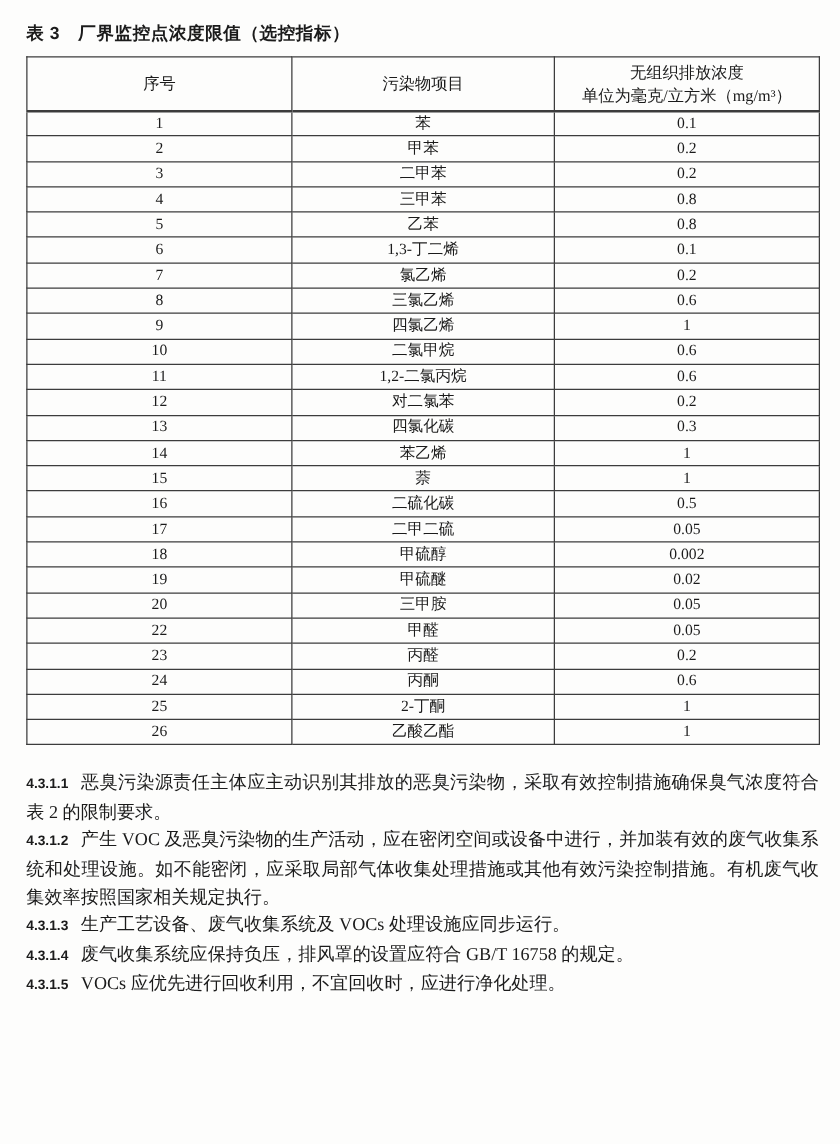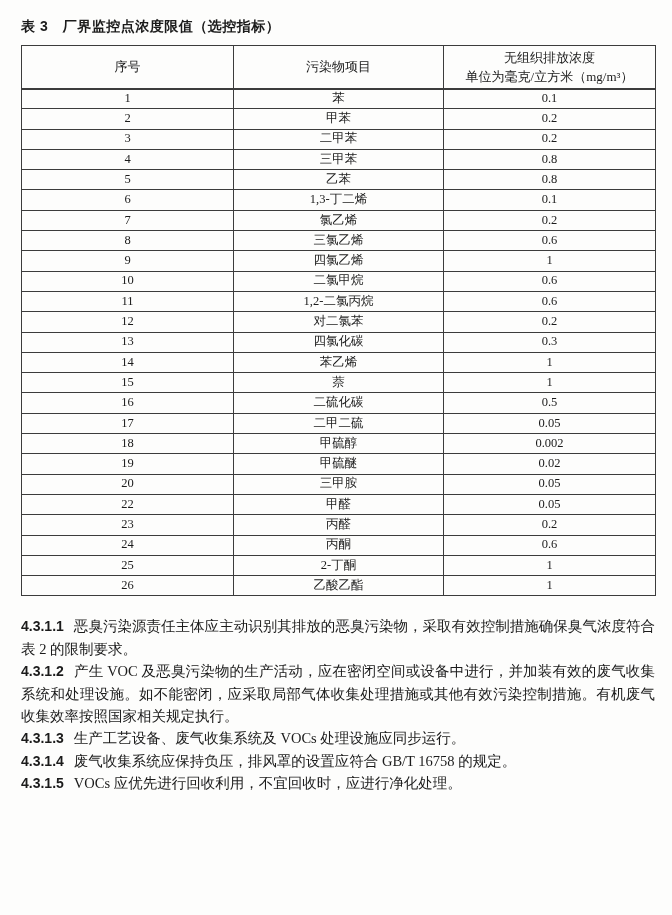--- a/index.html
+++ b/index.html
@@ -68,21 +68,21 @@
   .sec-h3 { margin-top: 17px; }
   .paras { margin-top: 12px; }
   .para {
     margin: 0;
     line-height: 22.4px;
     text-align: justify;
   }
   .para-num {
     font-family: "Liberation Sans", "DejaVu Sans", sans-serif;
     font-weight: bold;
-    font-size: 14px;
+    font-size: 11px;
     margin-right: 10px;
     white-space: nowrap;
   }
 </style>
 </head>
 <body>
 
 <div class="page">
 
   <div class="table-title">表 3　厂界监控点浓度限值（选控指标）</div>

